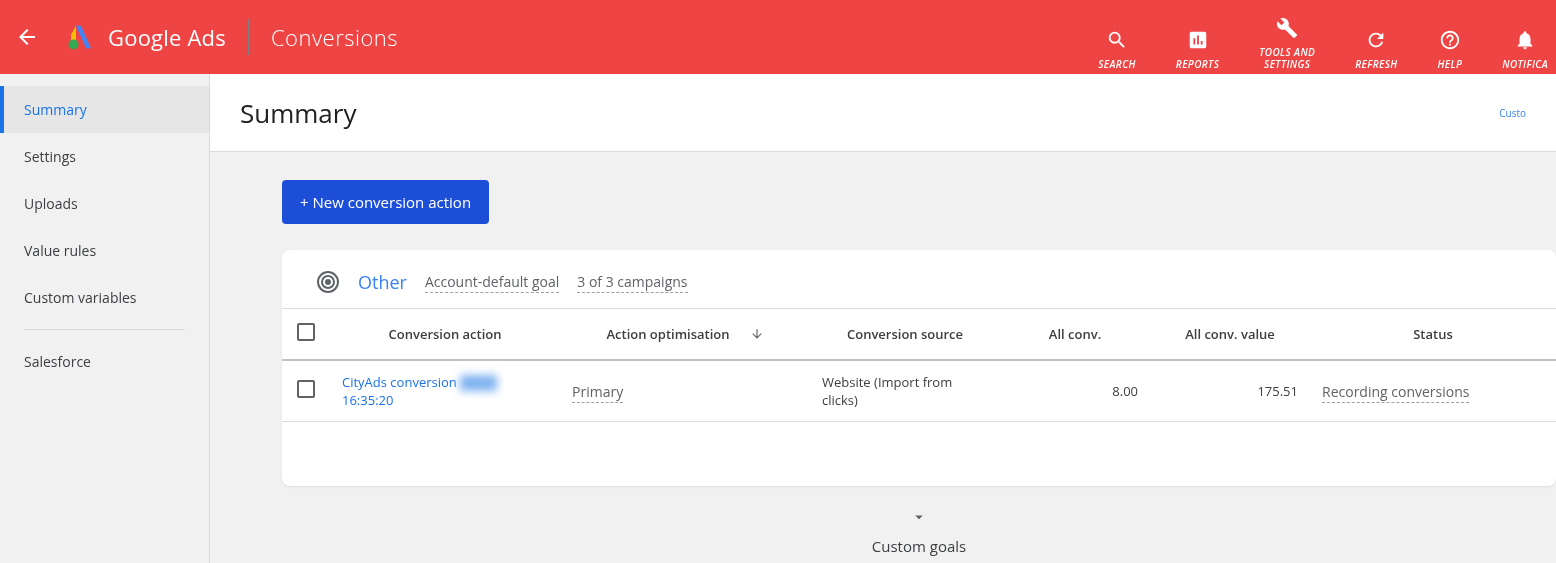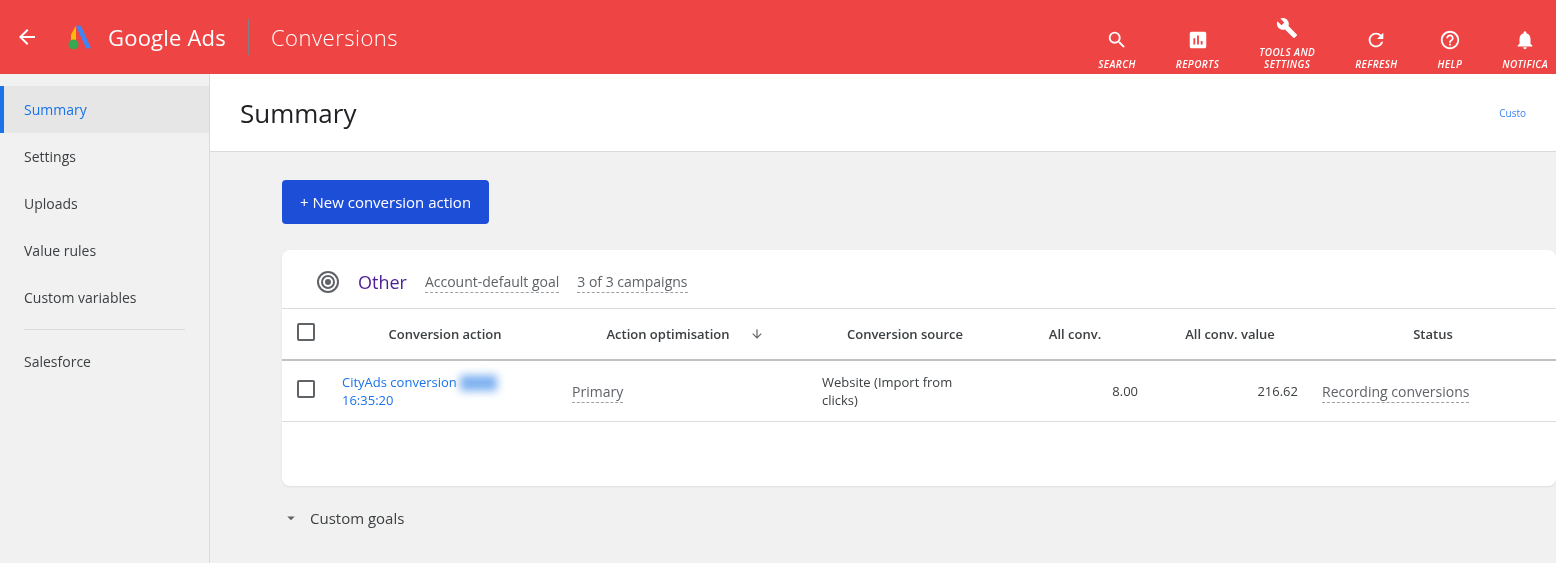--- a/index.html
+++ b/index.html
@@ -30,36 +30,36 @@
 .content-title { font-size: 26px; font-weight: 400; color: #202124; flex: 1; }
 .content-right { font-size: 10px; color: #3b82f6; }
 
 .content-body { padding: 28px 0 28px 72px; }
 
 .new-action-btn { background: #1d4ed8; color: white; border: none; border-radius: 4px; padding: 12px 18px; font-size: 15px; font-weight: 500; cursor: pointer; }
 
 .card { background: white; border-radius: 8px; margin-top: 26px; padding: 0; overflow: hidden; box-shadow: 0 1px 2px rgba(60,64,67,0.1); }
 .card-head { display: flex; align-items: center; padding: 20px 34px 14px; gap: 18px; }
 .card-icon { width: 24px; height: 24px; }
-.card-title { font-size: 18px; font-weight: 500; color: #4c1d95; }
+.card-title { font-size: 18px; font-weight: 500; color: #3b82f6; }
 .dashed-link { font-size: 14px; color: #5f6368; border-bottom: 1px dashed #9aa0a6; padding-bottom: 1px; cursor: pointer; }
 
 .table { width: 100%; border-collapse: collapse; }
 .table th { text-align: center; font-size: 13px; font-weight: 600; color: #3c4043; padding: 14px 12px; border-top: 1px solid #dadce0; border-bottom: 2px solid #c1c1c1; }
 .table td { font-size: 13px; color: #3c4043; padding: 12px; border-bottom: 1px solid #dadce0; vertical-align: middle; }
 .th-right, .td-right { text-align: right; }
 .th-sort { display: inline-flex; align-items: center; gap: 20px; }
 .checkbox-cell { width: 48px; text-align: center; }
 .checkbox { width: 18px; height: 18px; border: 2px solid #5f6368; border-radius: 2px; display: inline-block; cursor: pointer; }
 .link { color: #1a73e8; cursor: pointer; }
 .blur-span { filter: blur(4px); color: #7cb0f0; }
 
 .card-footer-space { height: 64px; }
 
-.custom-goals { display: flex; align-items: center; gap: 10px; padding: 22px 0 0 0; font-size: 15px; color: #3c4043; cursor: pointer; }
+.custom-goals { display: flex; align-items: center; gap: 10px; padding: 22px 0 0 0; font-size: 15px; color: #3c4043; cursor: pointer; flex-direction: column; }
 .expand-icon { transform: rotate(0deg); font-size: 16px; color: #5f6368; }
 
 svg { display: block; }
 </style>
 </head>
 <body>
 
 <div class="header">
   <div class="back-arrow">
     <svg width="24" height="24" viewBox="0 0 24 24" fill="white">
@@ -188,21 +188,21 @@
               <td>
                 <div class="link">
                   <span>CityAds conversion</span>
                   <span class="blur-span">████</span><br>
                   <span>16:35:20</span>
                 </div>
               </td>
               <td><span class="dashed-link">Primary</span></td>
               <td>Website (Import from clicks)</td>
               <td class="td-right">8.00</td>
-              <td class="td-right">216.62</td>
+              <td class="td-right">175.51</td>
               <td><span class="dashed-link" style="border-bottom-style:dashed;">Recording conversions</span></td>
             </tr>
           </tbody>
         </table>
         <div class="card-footer-space"></div>
       </div>
 
       <div class="custom-goals">
         <svg class="expand-icon" width="18" height="18" viewBox="0 0 24 24" fill="#5f6368">
             <path d="M7 10l5 5 5-5z"></path>

